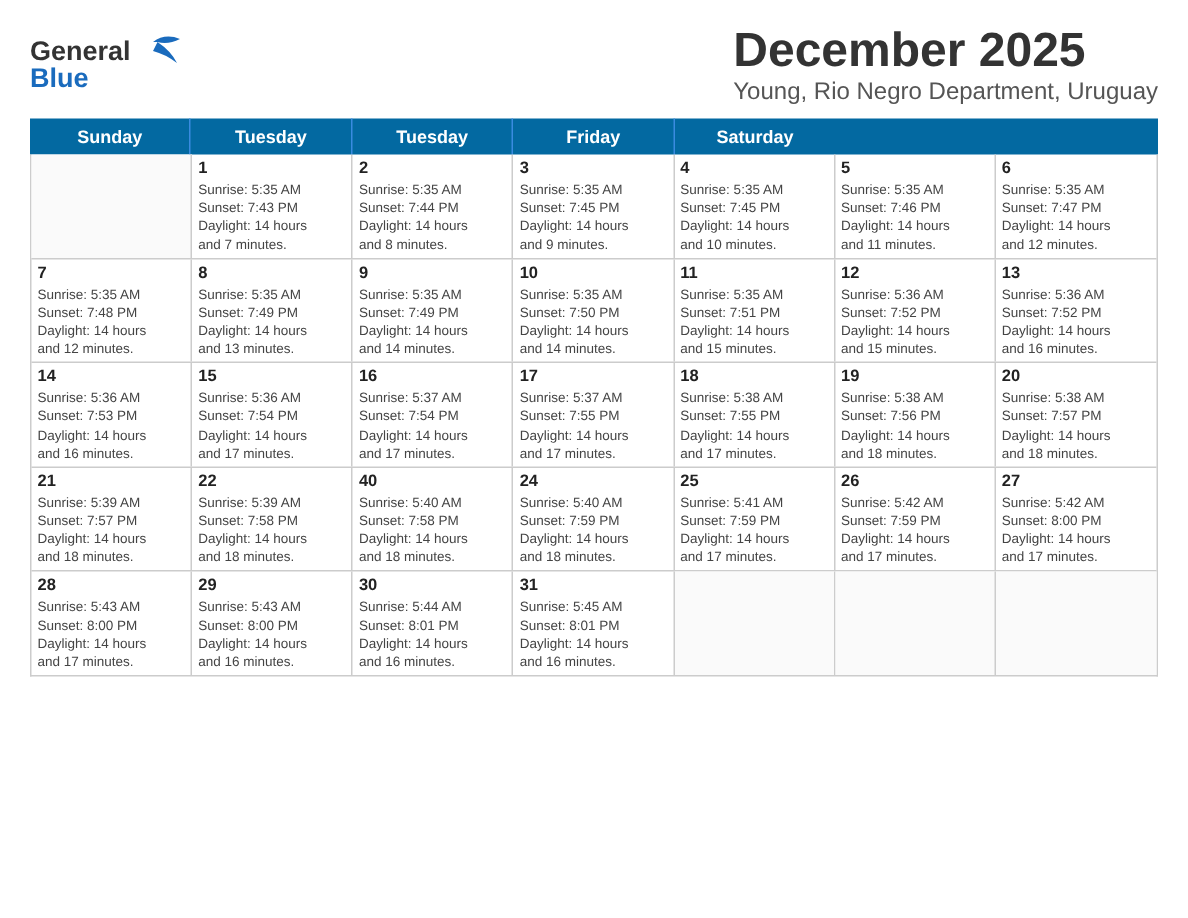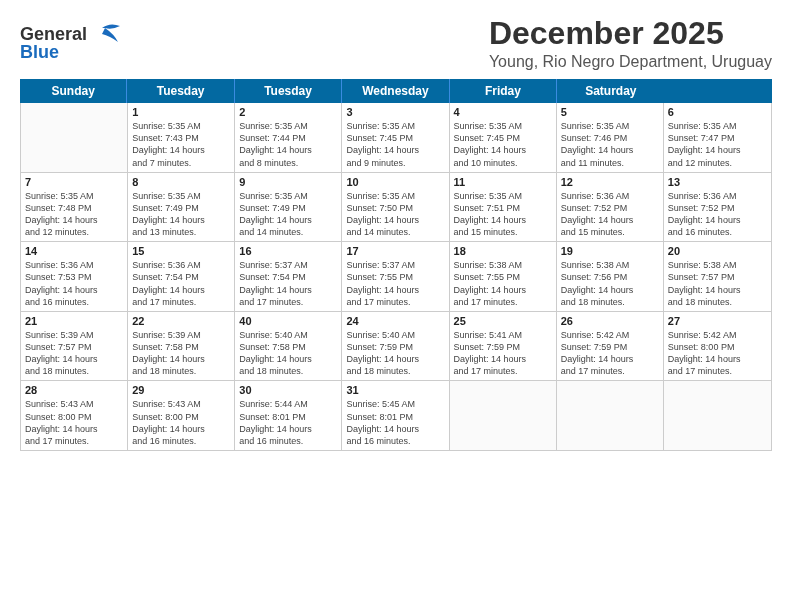--- a/index.html
+++ b/index.html
@@ -127,21 +127,20 @@
       <div class="main-title">December 2025</div>
       <div class="subtitle">Young, Rio Negro Department, Uruguay</div>
     </div>
   </div>
 
   <div class="calendar">
     <div class="cal-header">
       <div class="cal-header-cell">Sunday</div>
       <div class="cal-header-cell">Tuesday</div>
       <div class="cal-header-cell">Tuesday</div>
-      <div class="cal-header-cell">Wednesday</div>
       <div class="cal-header-cell">Friday</div>
       <div class="cal-header-cell">Saturday</div>
     </div>
     <div class="cal-body" id="cal-body">
     <div class="cal-week">
           <div class="cal-cell empty"></div>
           <div class="cal-cell">
             <span class="day-num">1</span>
             <span class="cell-line">Sunrise: 5:35 AM</span>
             <span class="cell-line">Sunset: 7:43 PM</span>

